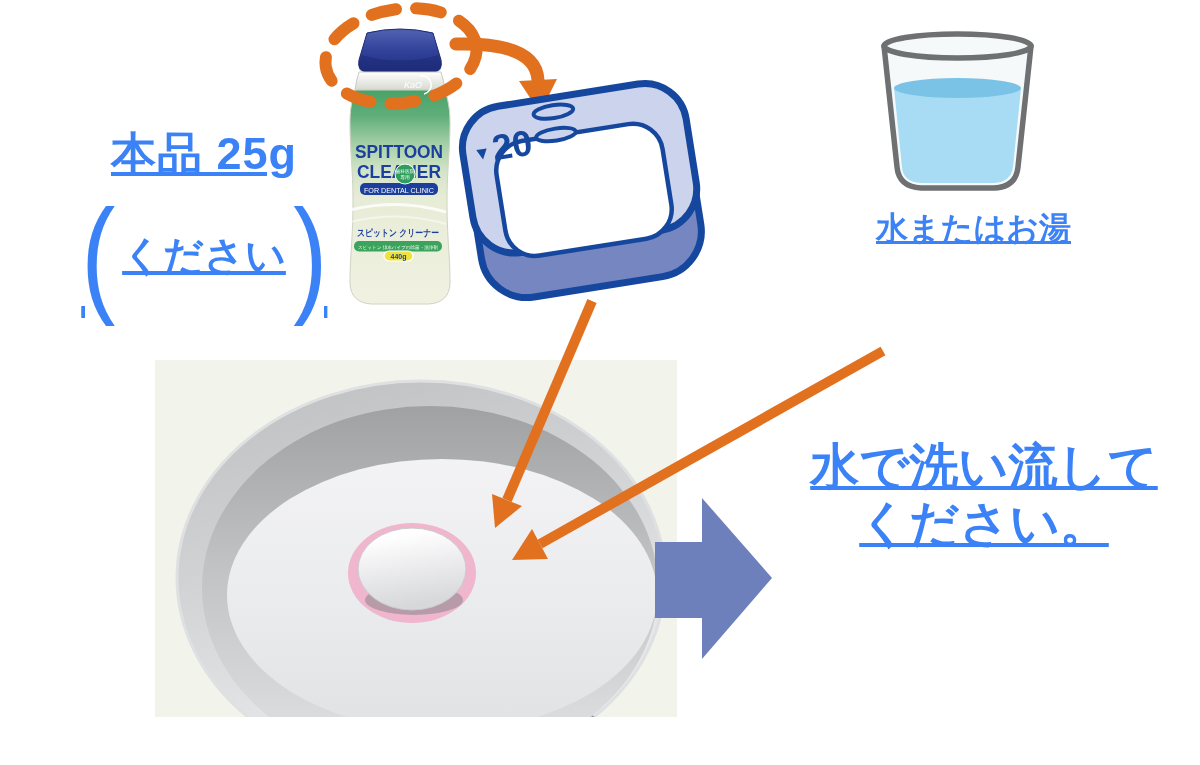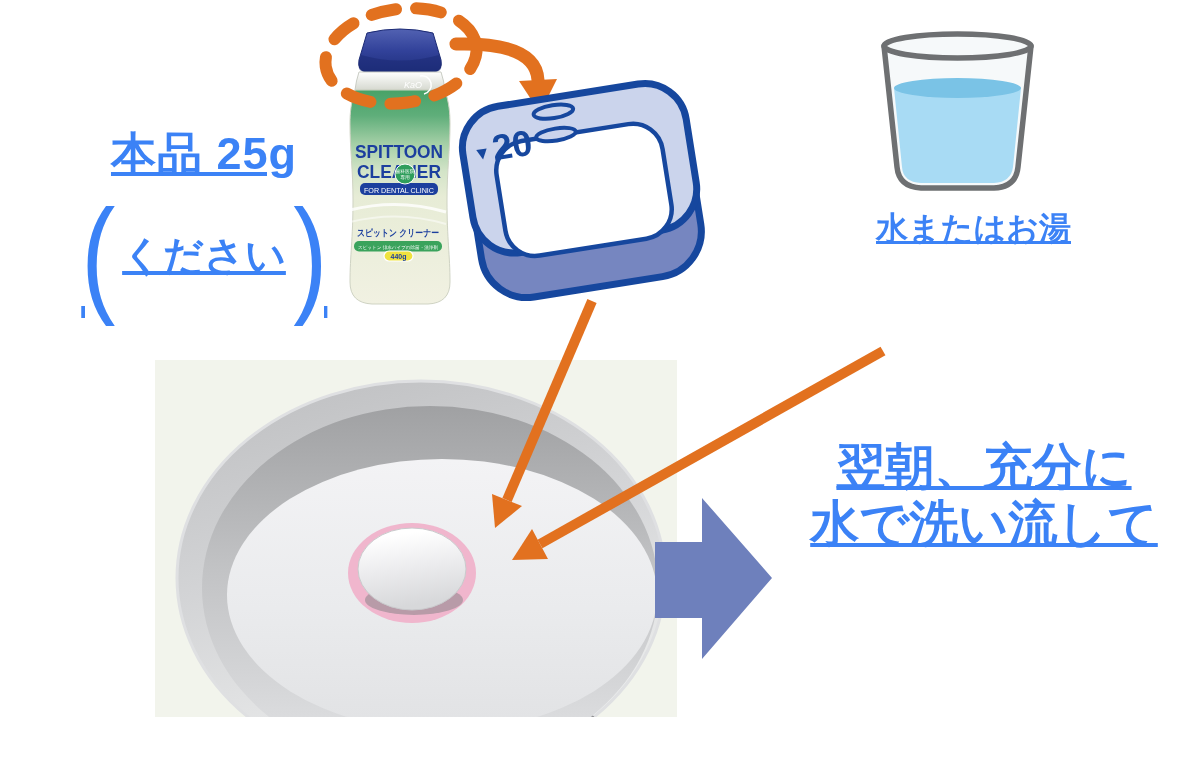--- a/index.html
+++ b/index.html
@@ -168,17 +168,17 @@
       </div>
       <span class="paren">)</span>
     </div>
   </div>
 
   <div class="txt water-note">
     <div>水またはお湯</div>
   </div>
 
   <div class="txt instruction">
-    <div>翌朝、充分に</div>
     <div>水で洗い流して</div>
+    <div>ください。</div>
   </div>
 
 </div>
 
 </body></html>

